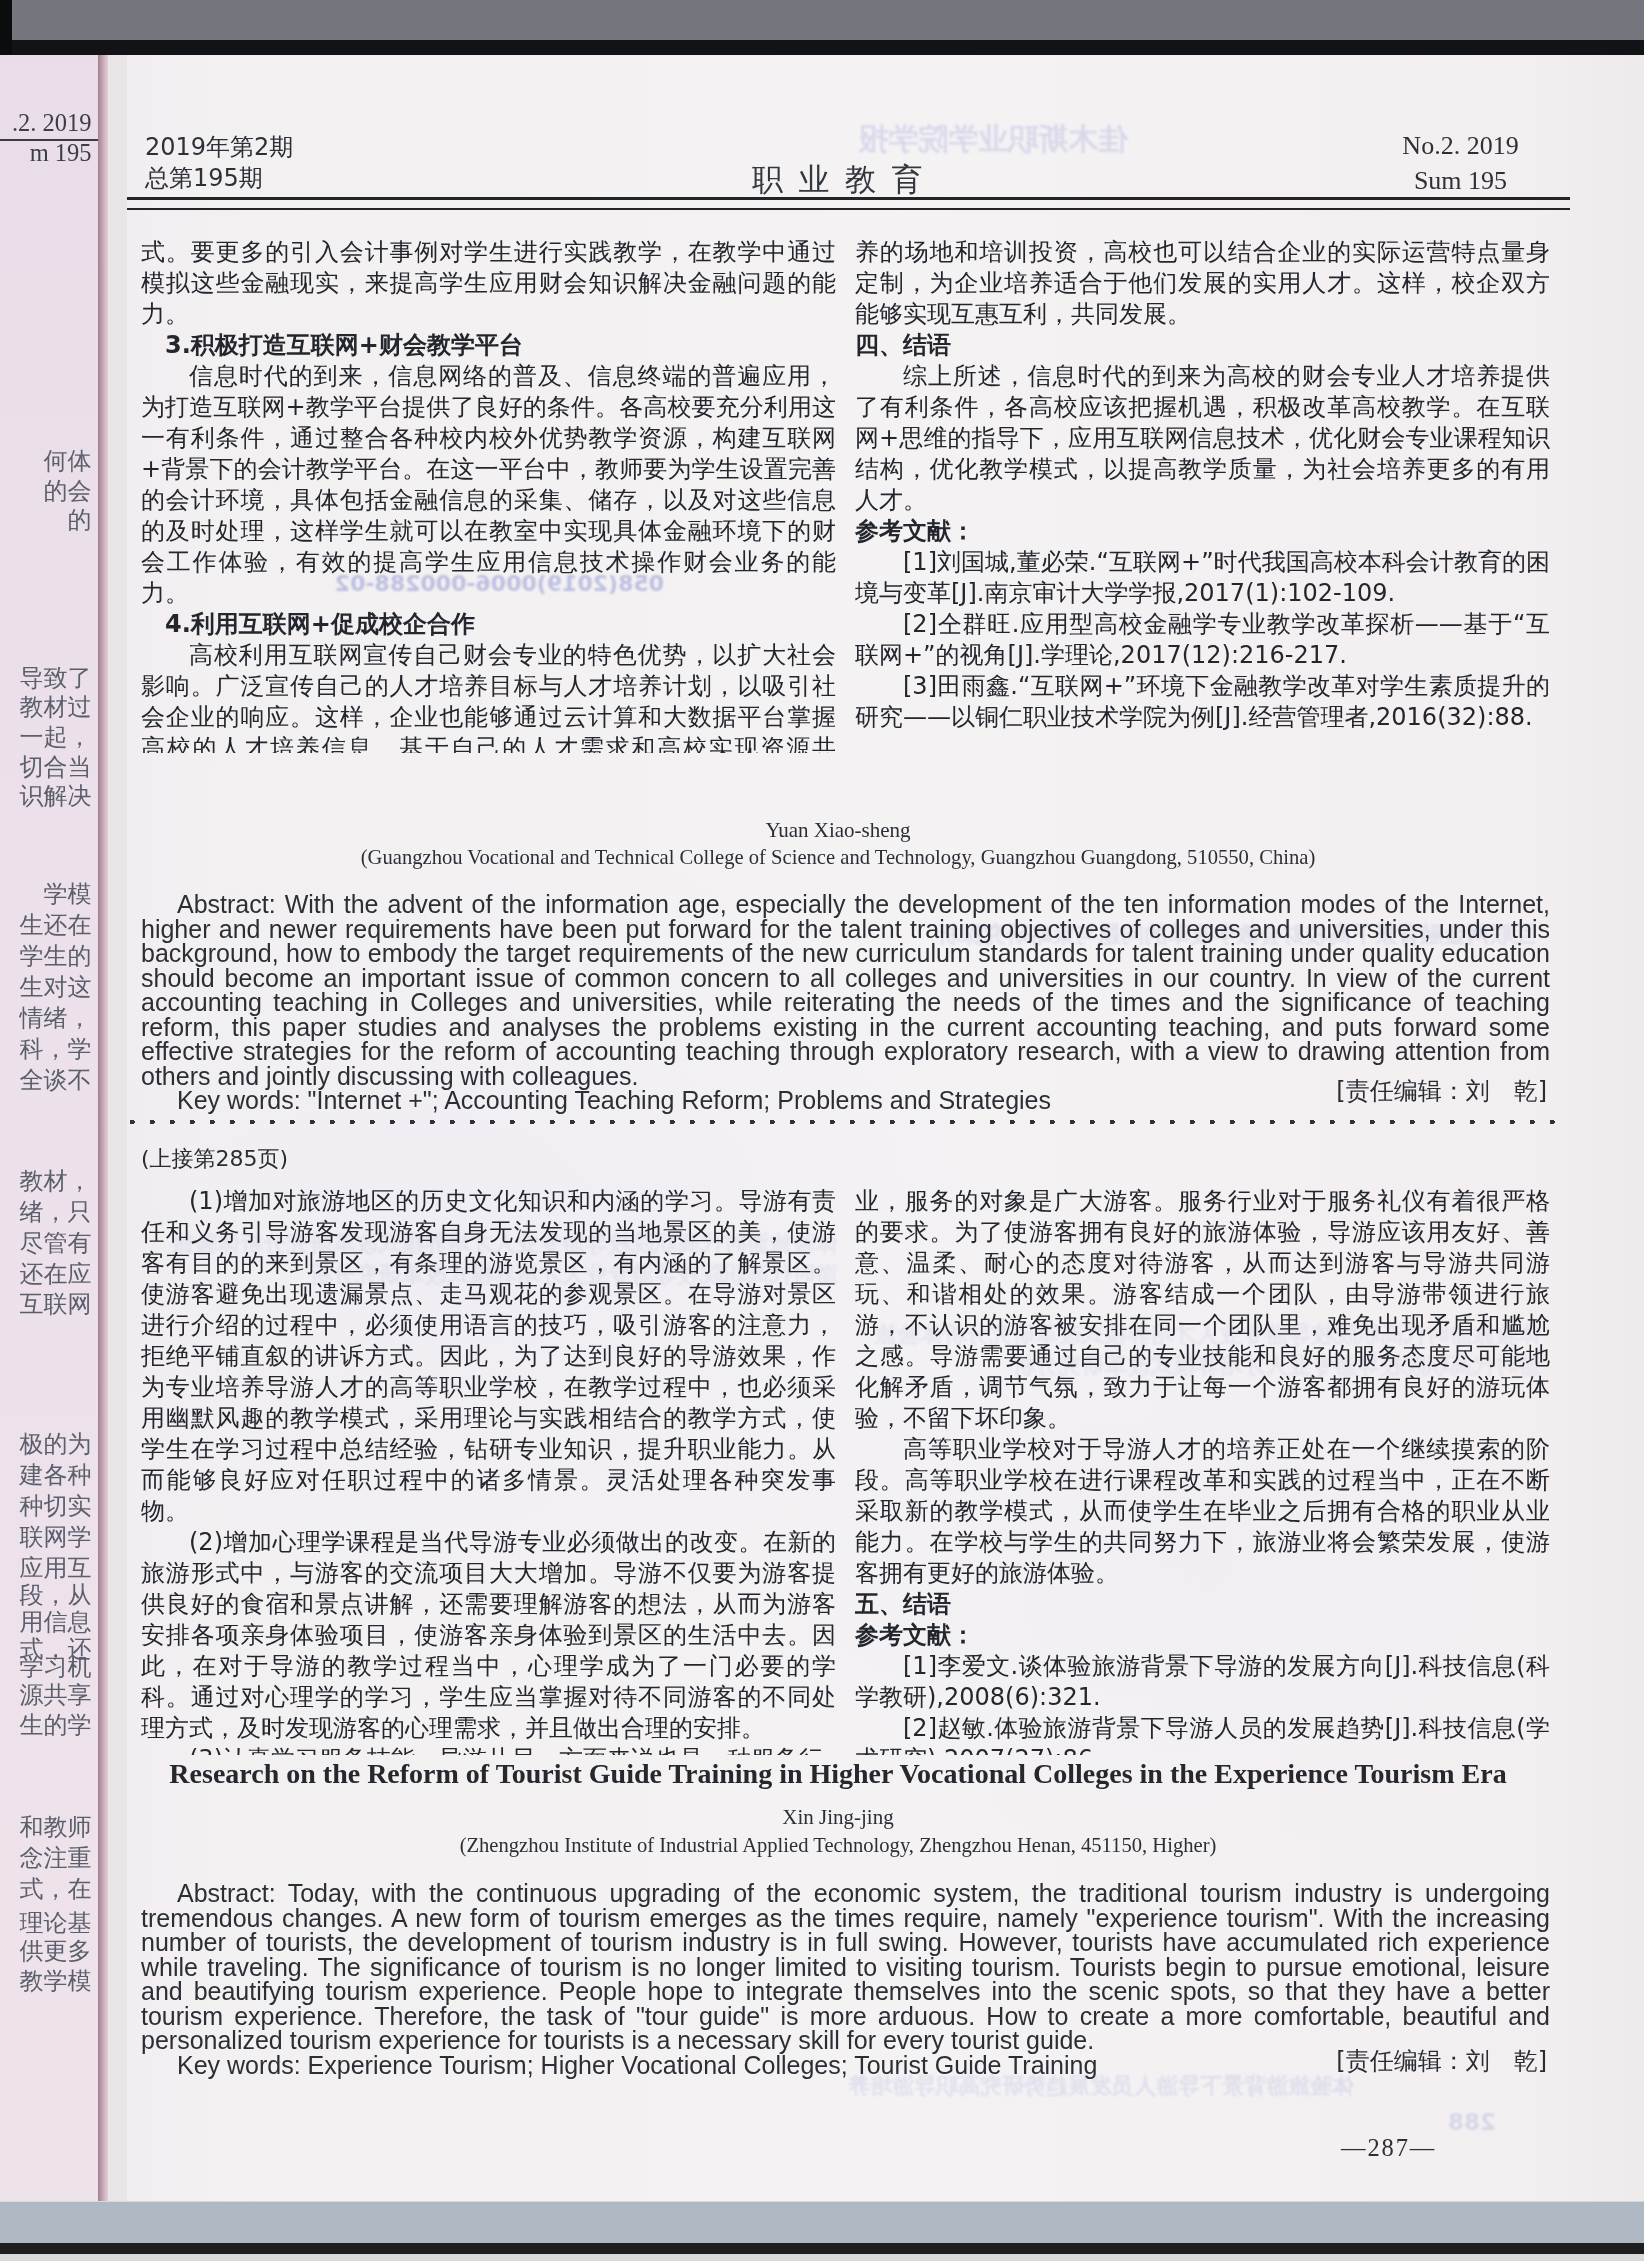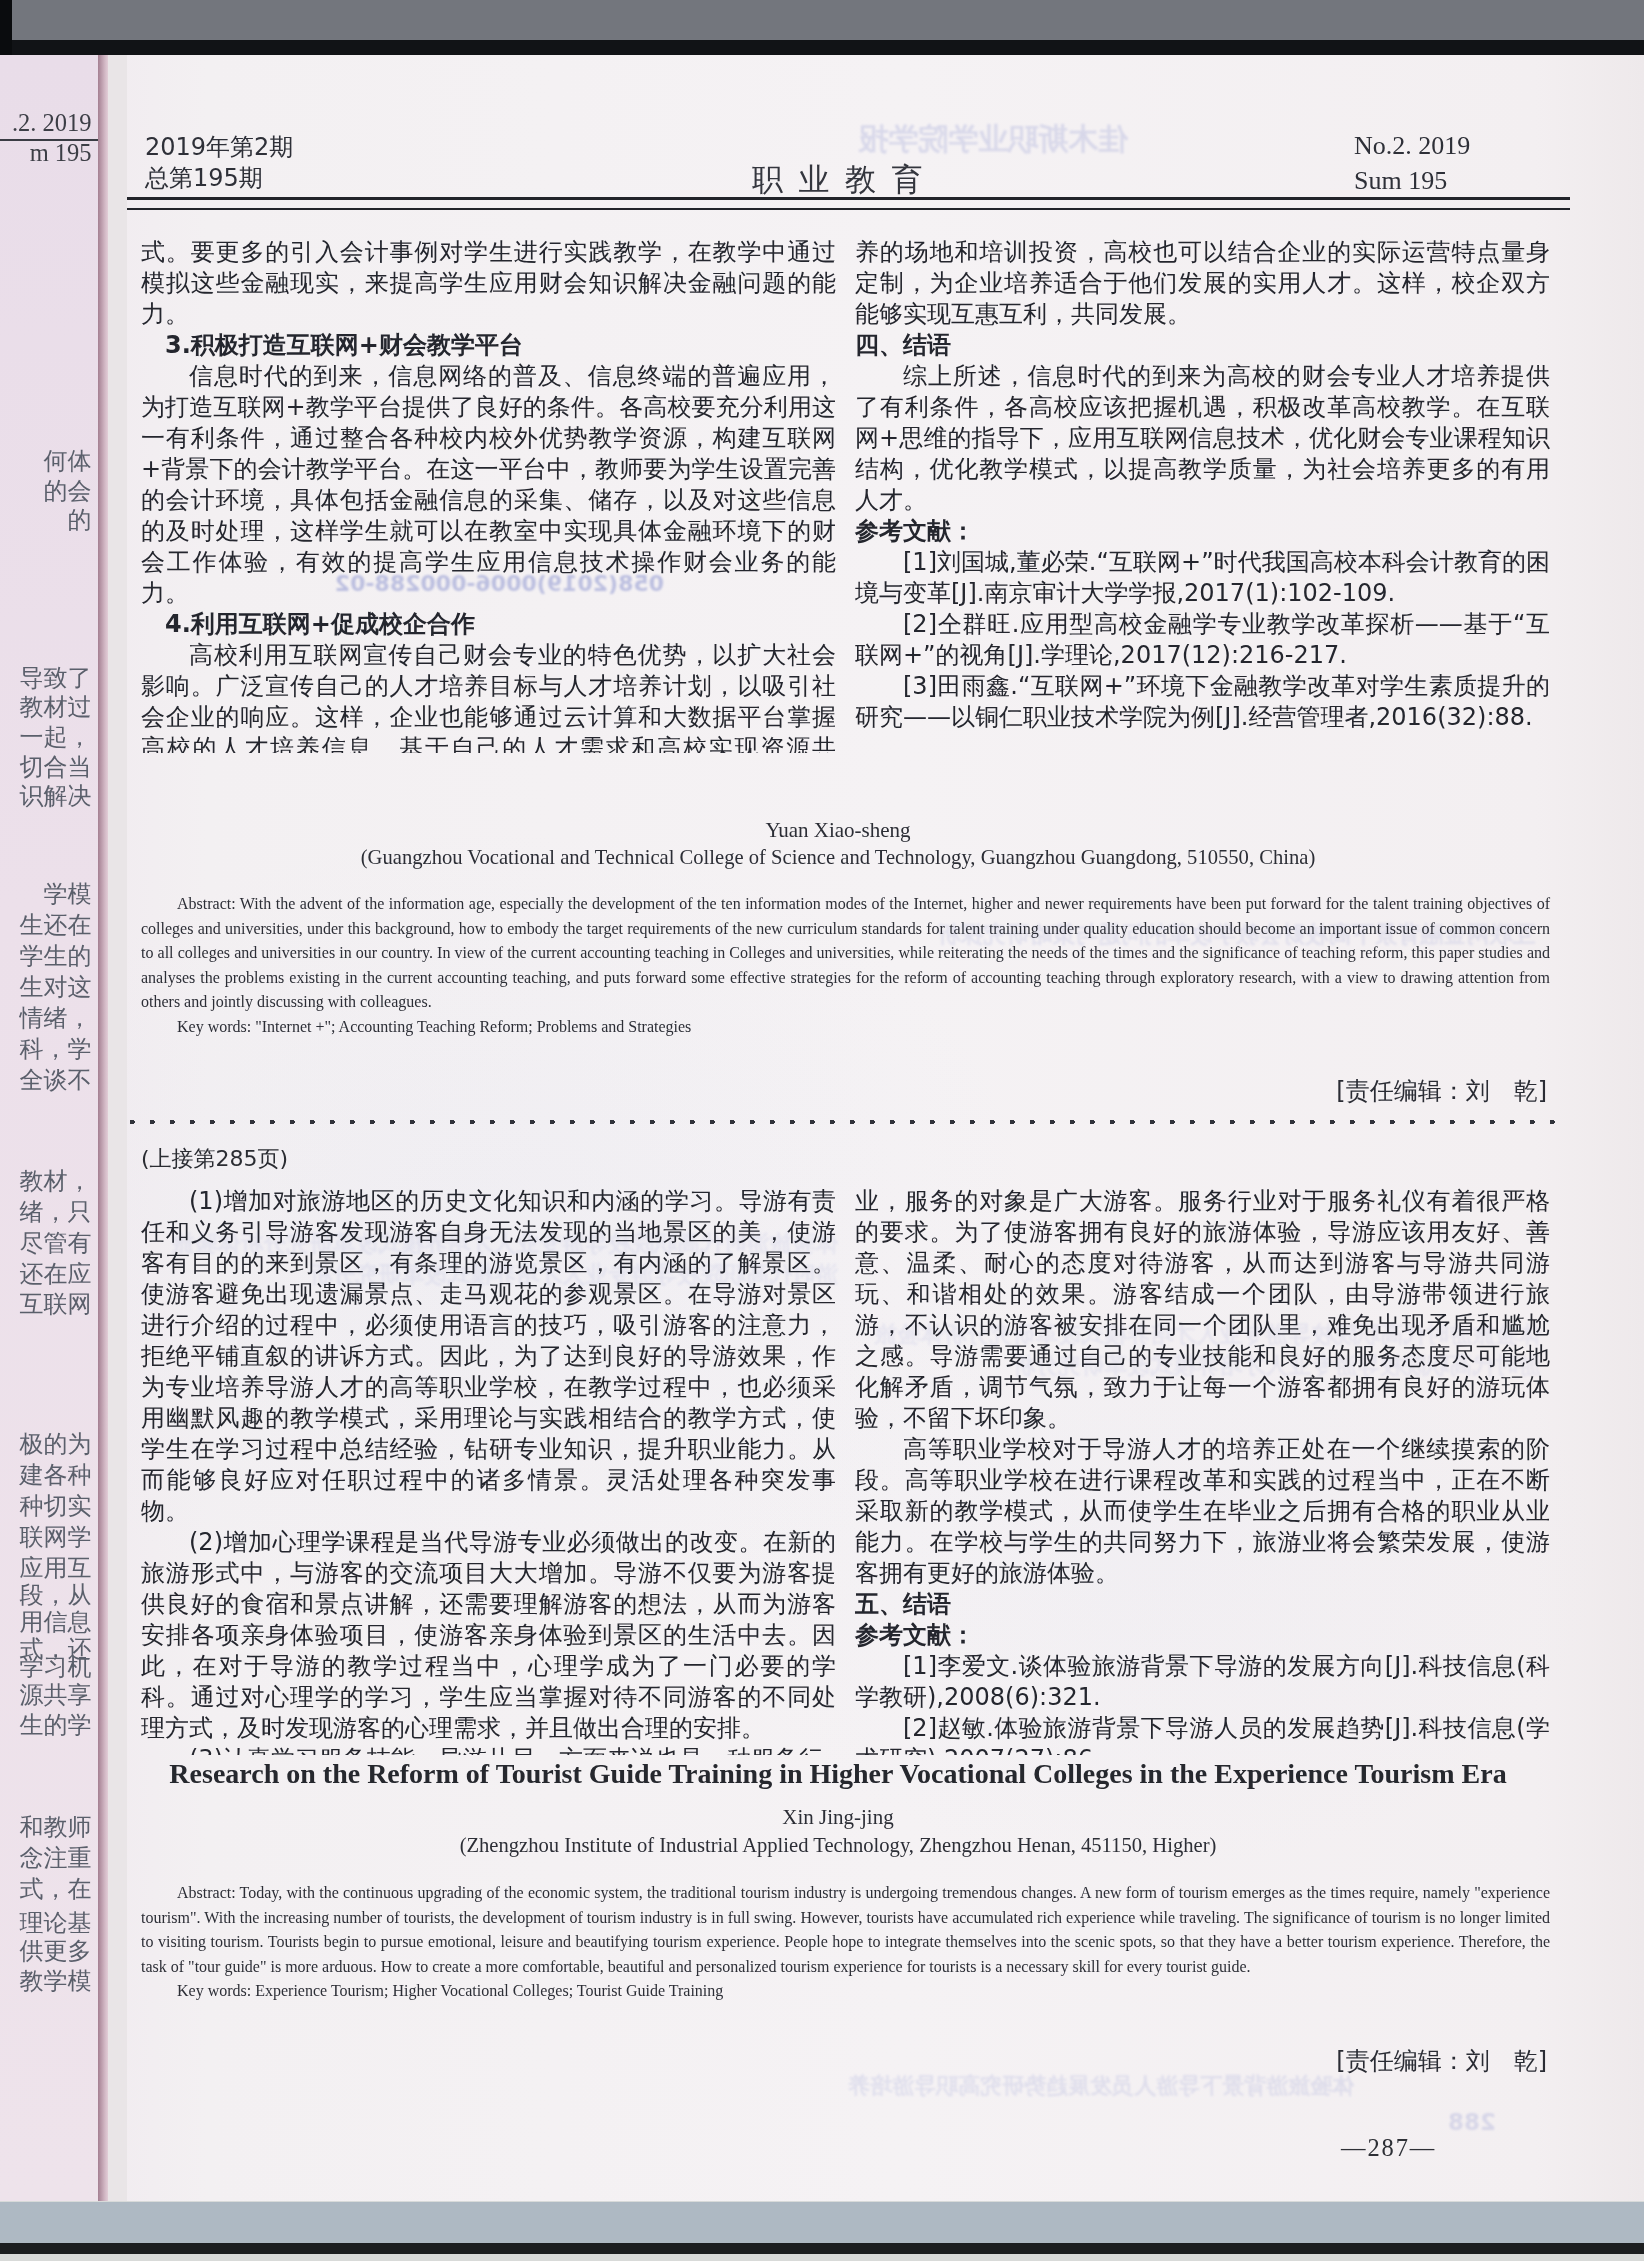--- a/index.html
+++ b/index.html
@@ -25,21 +25,21 @@
          background:linear-gradient(90deg,#8a5b72,#c9a8b8 70%,#ddc3cf);opacity:0.75;}
   .strip-gap{position:absolute;left:108px;top:55px;width:19.3px;height:2146px;background:#e9e5e7;}
   .strip-hdr{position:absolute;right:6.4px;top:53px;text-align:right;white-space:nowrap;
          font-family:"Liberation Serif",serif;font-size:24.5px;line-height:30px;color:#3c3e46;}
   .strip-rule{position:absolute;left:0;top:84px;width:98px;border-top:2.6px solid #3a3c44;}
   .frag{position:absolute;right:6.4px;white-space:nowrap;font-size:24px;color:#5a5f6b;}
   
   .hdr-issue{position:absolute;left:145px;top:132px;font-size:24px;line-height:31px;color:#2e3038;}
   .hdr-title{position:absolute;left:126px;top:159px;width:1438px;text-align:center;
              font-size:31px;letter-spacing:15.5px;color:#34363e;}
-  .hdr-no{position:absolute;left:1354px;top:128px;width:213px;text-align:left;
+  .hdr-no{position:absolute;left:1354px;top:128px;width:213px;text-align:center;
           font-family:"Liberation Serif",serif;font-size:26px;line-height:35px;color:#2e3038;}
   .hdr-rule{position:absolute;left:126px;top:197px;width:1444px;height:8.4px;
             border-top:3.2px solid #22242a;border-bottom:2.6px solid #22242a;}
   
   .cols{position:absolute;left:141px;width:1409px;display:flex;justify-content:space-between;overflow:hidden;}
   .cols1{top:237px;height:516px;}
   .cols2{top:1186px;height:569px;}
   .col{width:695px;}
   p.zh{margin:0;font-size:24px;line-height:31px;text-align:justify;color:#24262e;}
   .ind{text-indent:48px;}
@@ -52,21 +52,21 @@
           font-family:"Liberation Serif",serif;font-weight:700;color:#26282e;}
   .etitle1{top:764px;font-size:28px;}
   .etitle2{top:1758px;font-size:28px;}
   .ecenter{position:absolute;left:161px;width:1354px;text-align:center;
            font-family:"Liberation Serif",serif;color:#2c2e36;}
   .eauthor1{top:818px;font-size:21px;}
   .eaffil1{top:846px;font-size:20.6px;}
   .eauthor2{top:1805px;font-size:21px;}
   .eaffil2{top:1834px;font-size:20.6px;}
   .eabs{position:absolute;left:141px;width:1409px;text-align:justify;
-        font-family:Liberation Serif, serif;font-size:16px;line-height:24.5px;color:#2c2e36;}
+        font-family:Liberation Sans, sans-serif;font-size:25px;line-height:24.5px;color:#2c2e36;}
   .eabs1{top:892px;}
   .eabs2{top:1881px;}
   .eabs p{margin:0;text-indent:36px;}
   .edit{position:absolute;right:97px;font-size:24px;color:#2a2c34;white-space:nowrap;}
   .edit1{top:1075px;}
   .edit2{top:2045px;}
   .dotline{position:absolute;left:129px;top:1119px;width:1426px;height:6.4px;background-repeat:repeat-x;
            background-image:radial-gradient(circle 2.9px at 3.2px 3.2px,#30323a 90%,transparent 92%);
            background-size:20px 6.4px;}
   .contnote{position:absolute;left:141px;top:1144px;font-size:22px;color:#2a2c32;}

